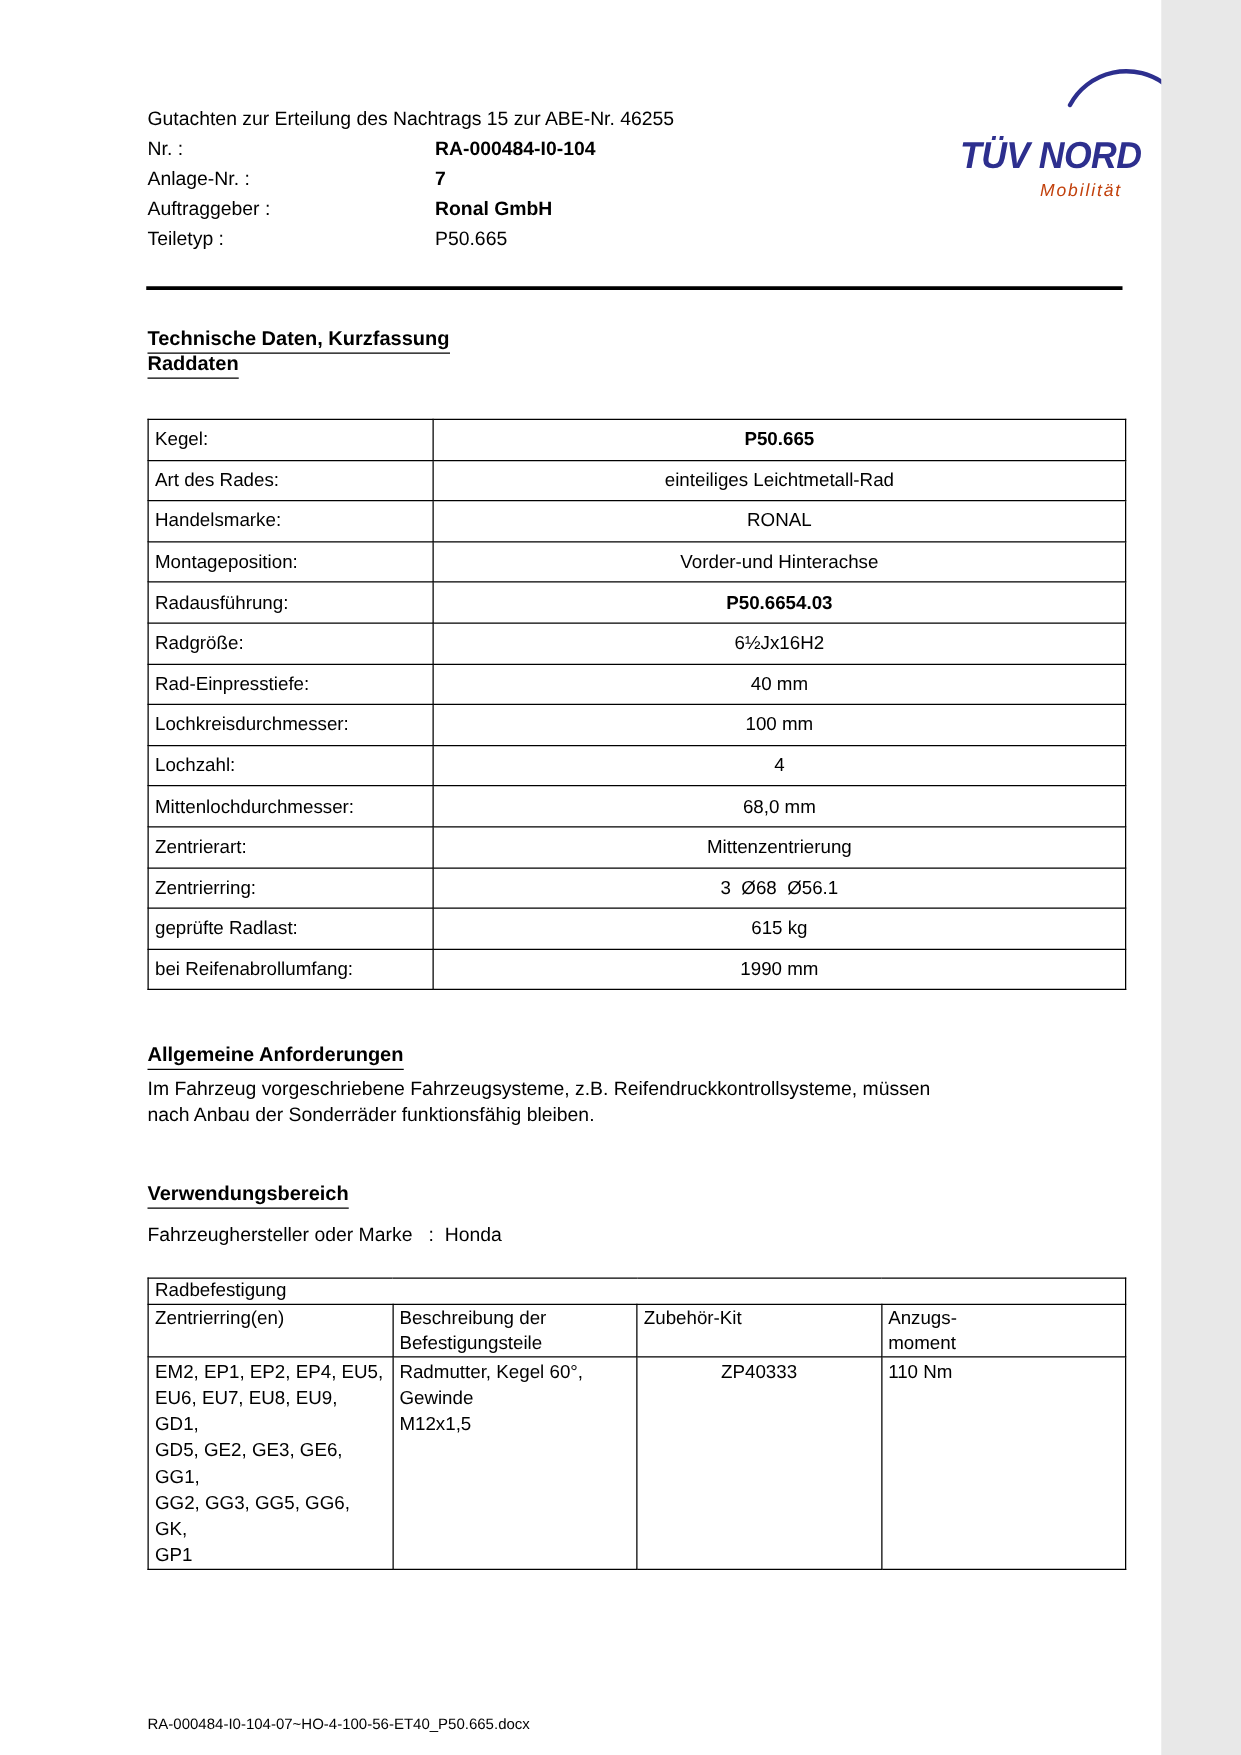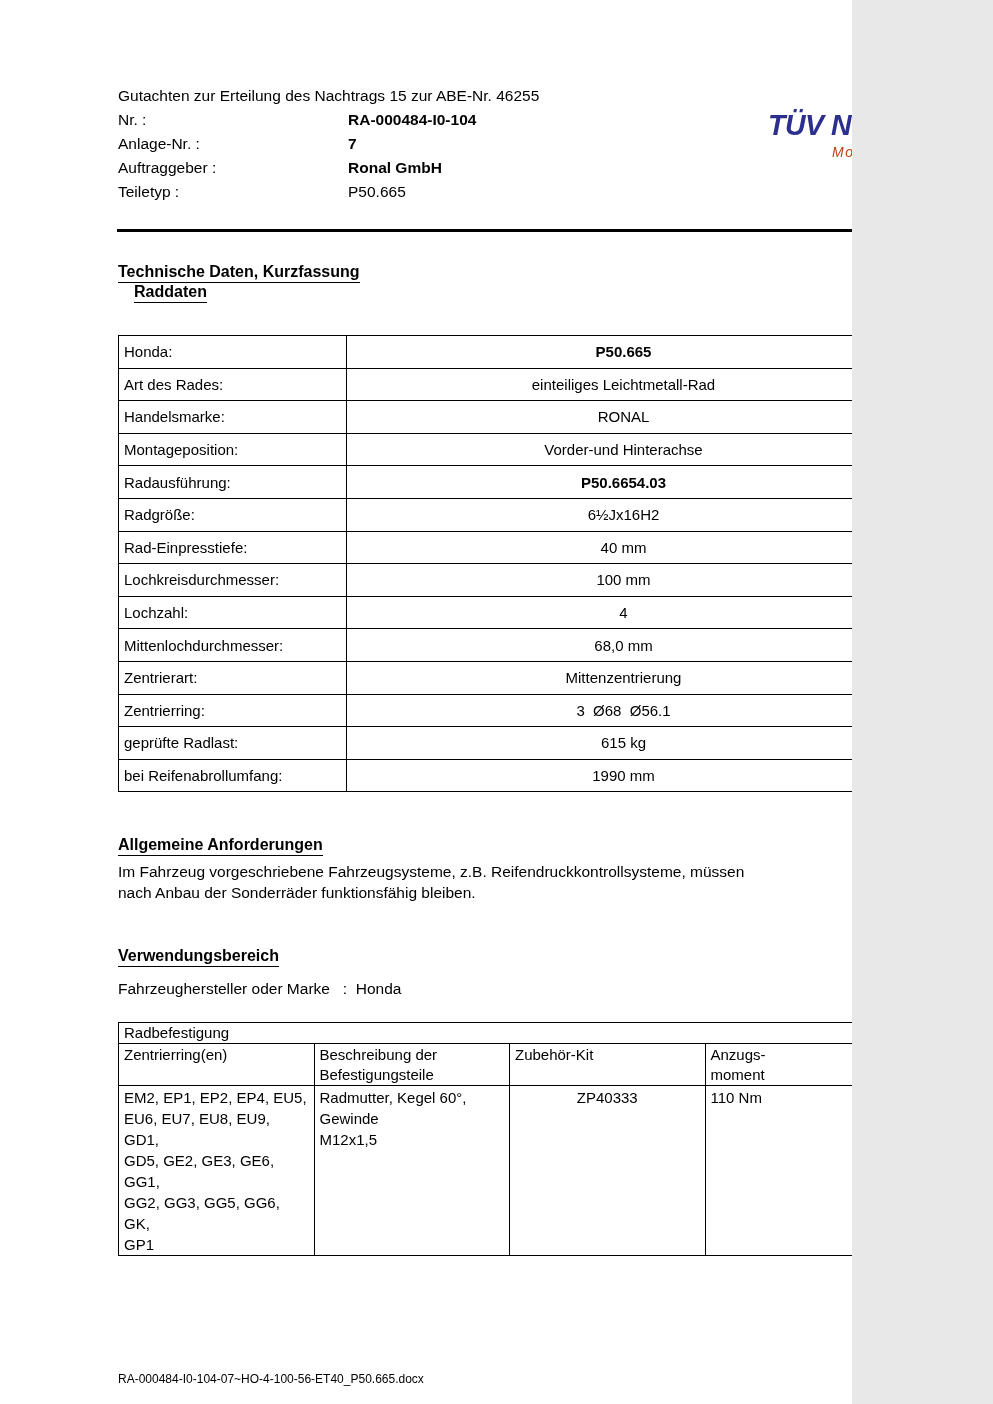--- a/index.html
+++ b/index.html
@@ -1,18 +1,18 @@
 <!DOCTYPE html>
 <html><head>
 <meta charset="utf-8">
 <style>
   html,body{margin:0;padding:0;background:#e8e8e8;}
   .page{
     position:relative;
-    width:852px;height:1404px;
+    width:929px;height:1404px;
     background:#ffffff;
     font-family:"Liberation Sans", sans-serif;
     color:#000;
     overflow:hidden;
   }
   
   .hdr{position:absolute;left:118px;top:84px;width:640px;font-size:15.5px;line-height:24px;}
   .hdr-row{display:flex;}
   .hdr-label{width:230px;flex:0 0 230px;}
   .b{font-weight:bold;}
@@ -32,21 +32,21 @@
   }
   
   .rule{position:absolute;left:117px;top:229px;width:781px;height:3px;background:#000;}
   
   .sec{
     position:absolute;left:118px;
     font-size:16px;font-weight:bold;
     border-bottom:1.6px solid #000;padding-bottom:1px;white-space:nowrap;
   }
   .sec-tech{top:251px;margin-top:12px;}
-  .sec-rad{top:283px;margin-left:16px;}
+  .sec-rad{top:283px;}
   .sec-allg{top:836px;}
   .sec-verw{top:947px;}
   
   table{border-collapse:collapse;table-layout:fixed;}
   .t1{position:absolute;left:118px;top:335px;width:783px;font-size:15px;}
   .t1 td{border:1.6px solid #000;height:31.6px;vertical-align:middle;padding:0;}
   .t1 td.lbl{width:222px;padding-left:5px;}
   .t1 td.val{text-align:center;white-space:pre;}
   
   .para{position:absolute;left:118px;top:861px;width:790px;font-size:15.5px;line-height:21px;white-space:pre-line;}
@@ -99,21 +99,21 @@
   </div>
 
   <div class="rule"></div>
 
   <div class="sec sec-tech">Technische Daten, Kurzfassung</div>
   <div class="sec sec-rad">Raddaten</div>
 
   <table class="t1">
     <tbody>
       <tr>
-        <td class="lbl">Honda:</td>
+        <td class="lbl">Kegel:</td>
         <td class="val b">P50.665</td>
       </tr>
       <tr>
         <td class="lbl">Art des Rades:</td>
         <td class="val">einteiliges Leichtmetall-Rad</td>
       </tr>
       <tr>
         <td class="lbl">Handelsmarke:</td>
         <td class="val">RONAL</td>
       </tr>

